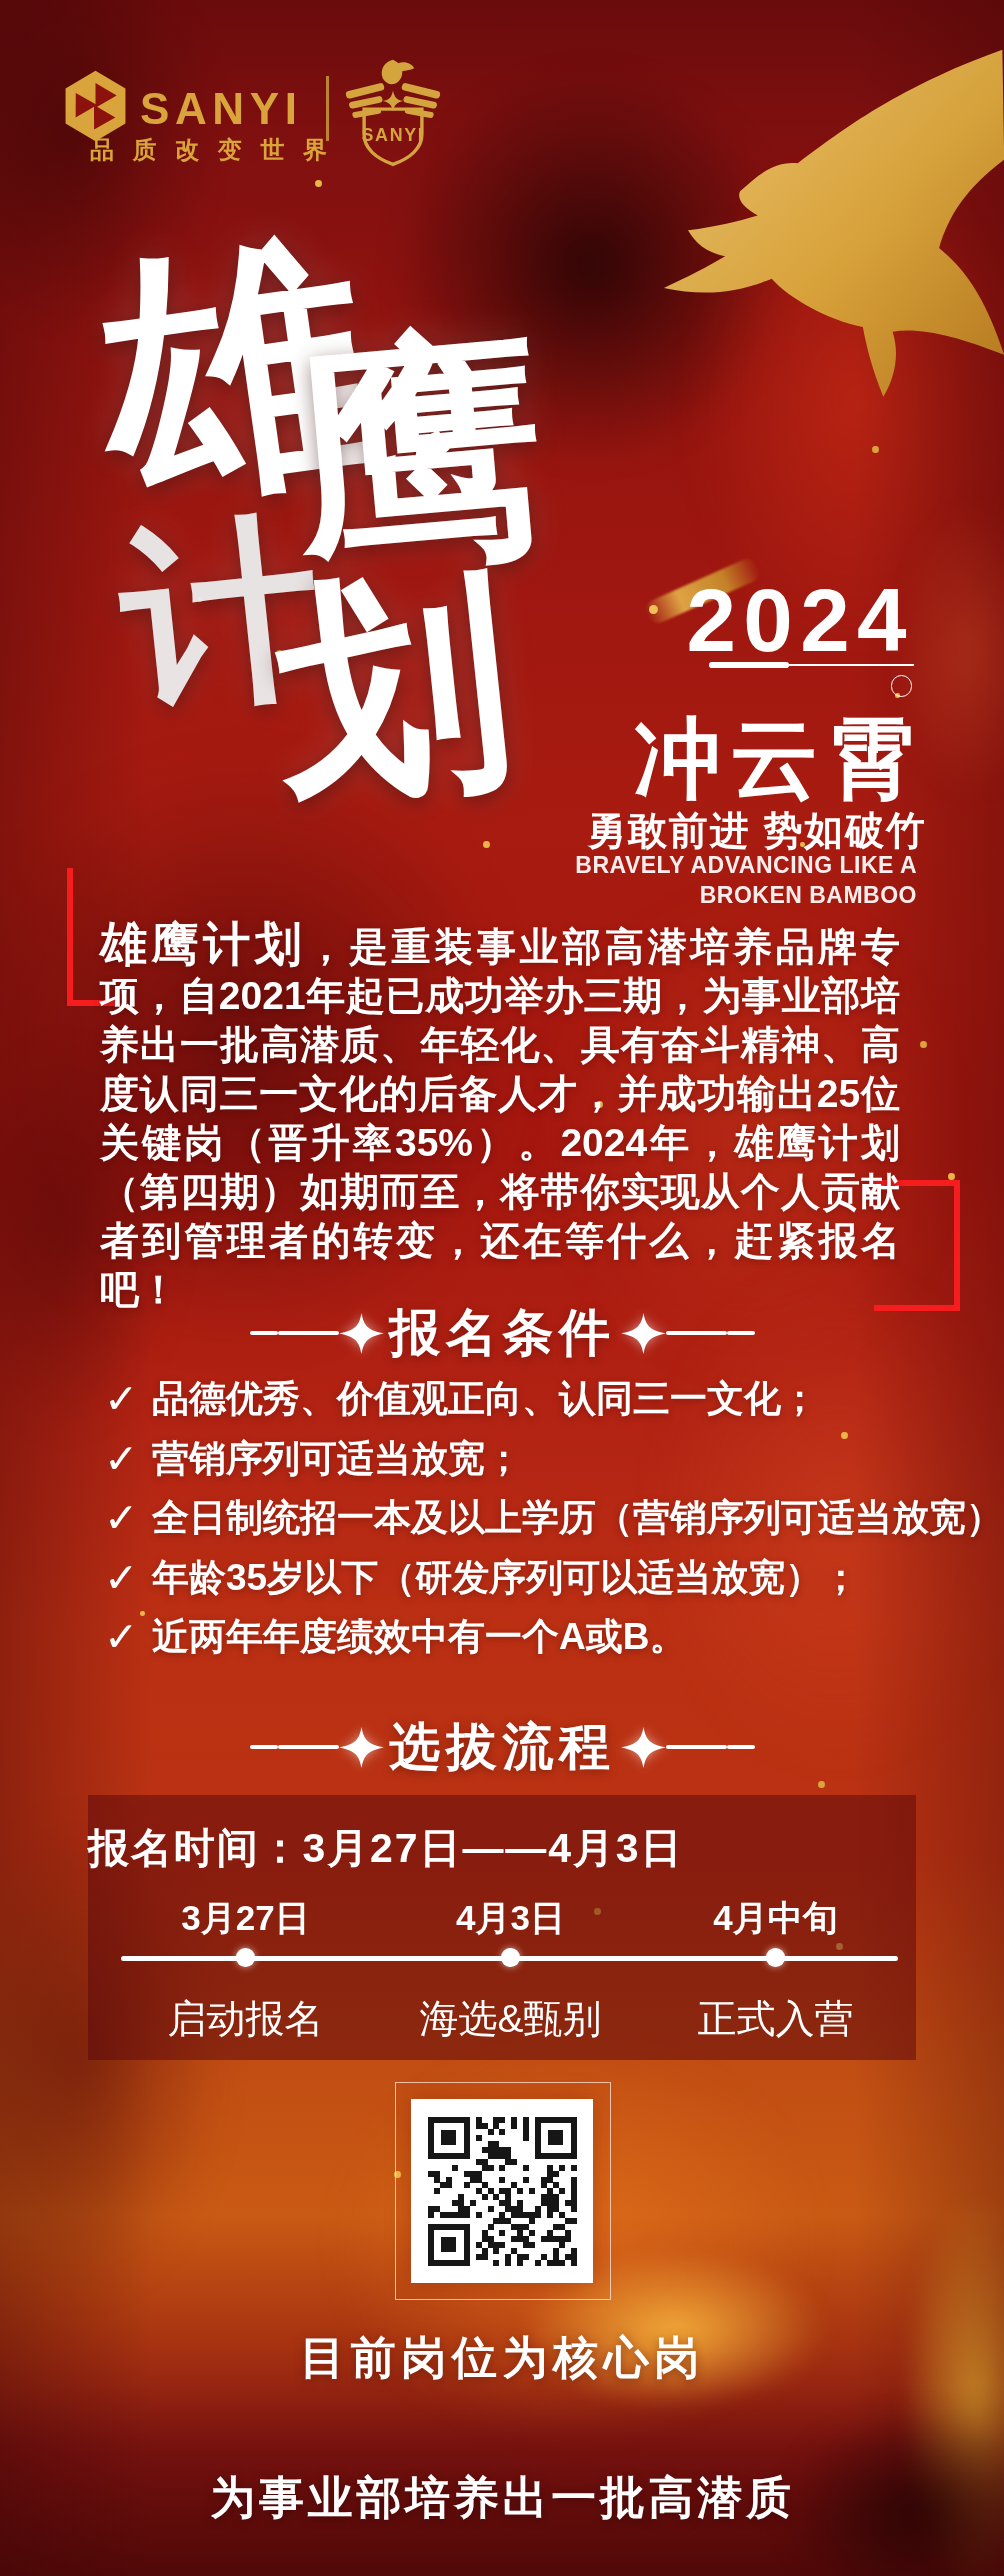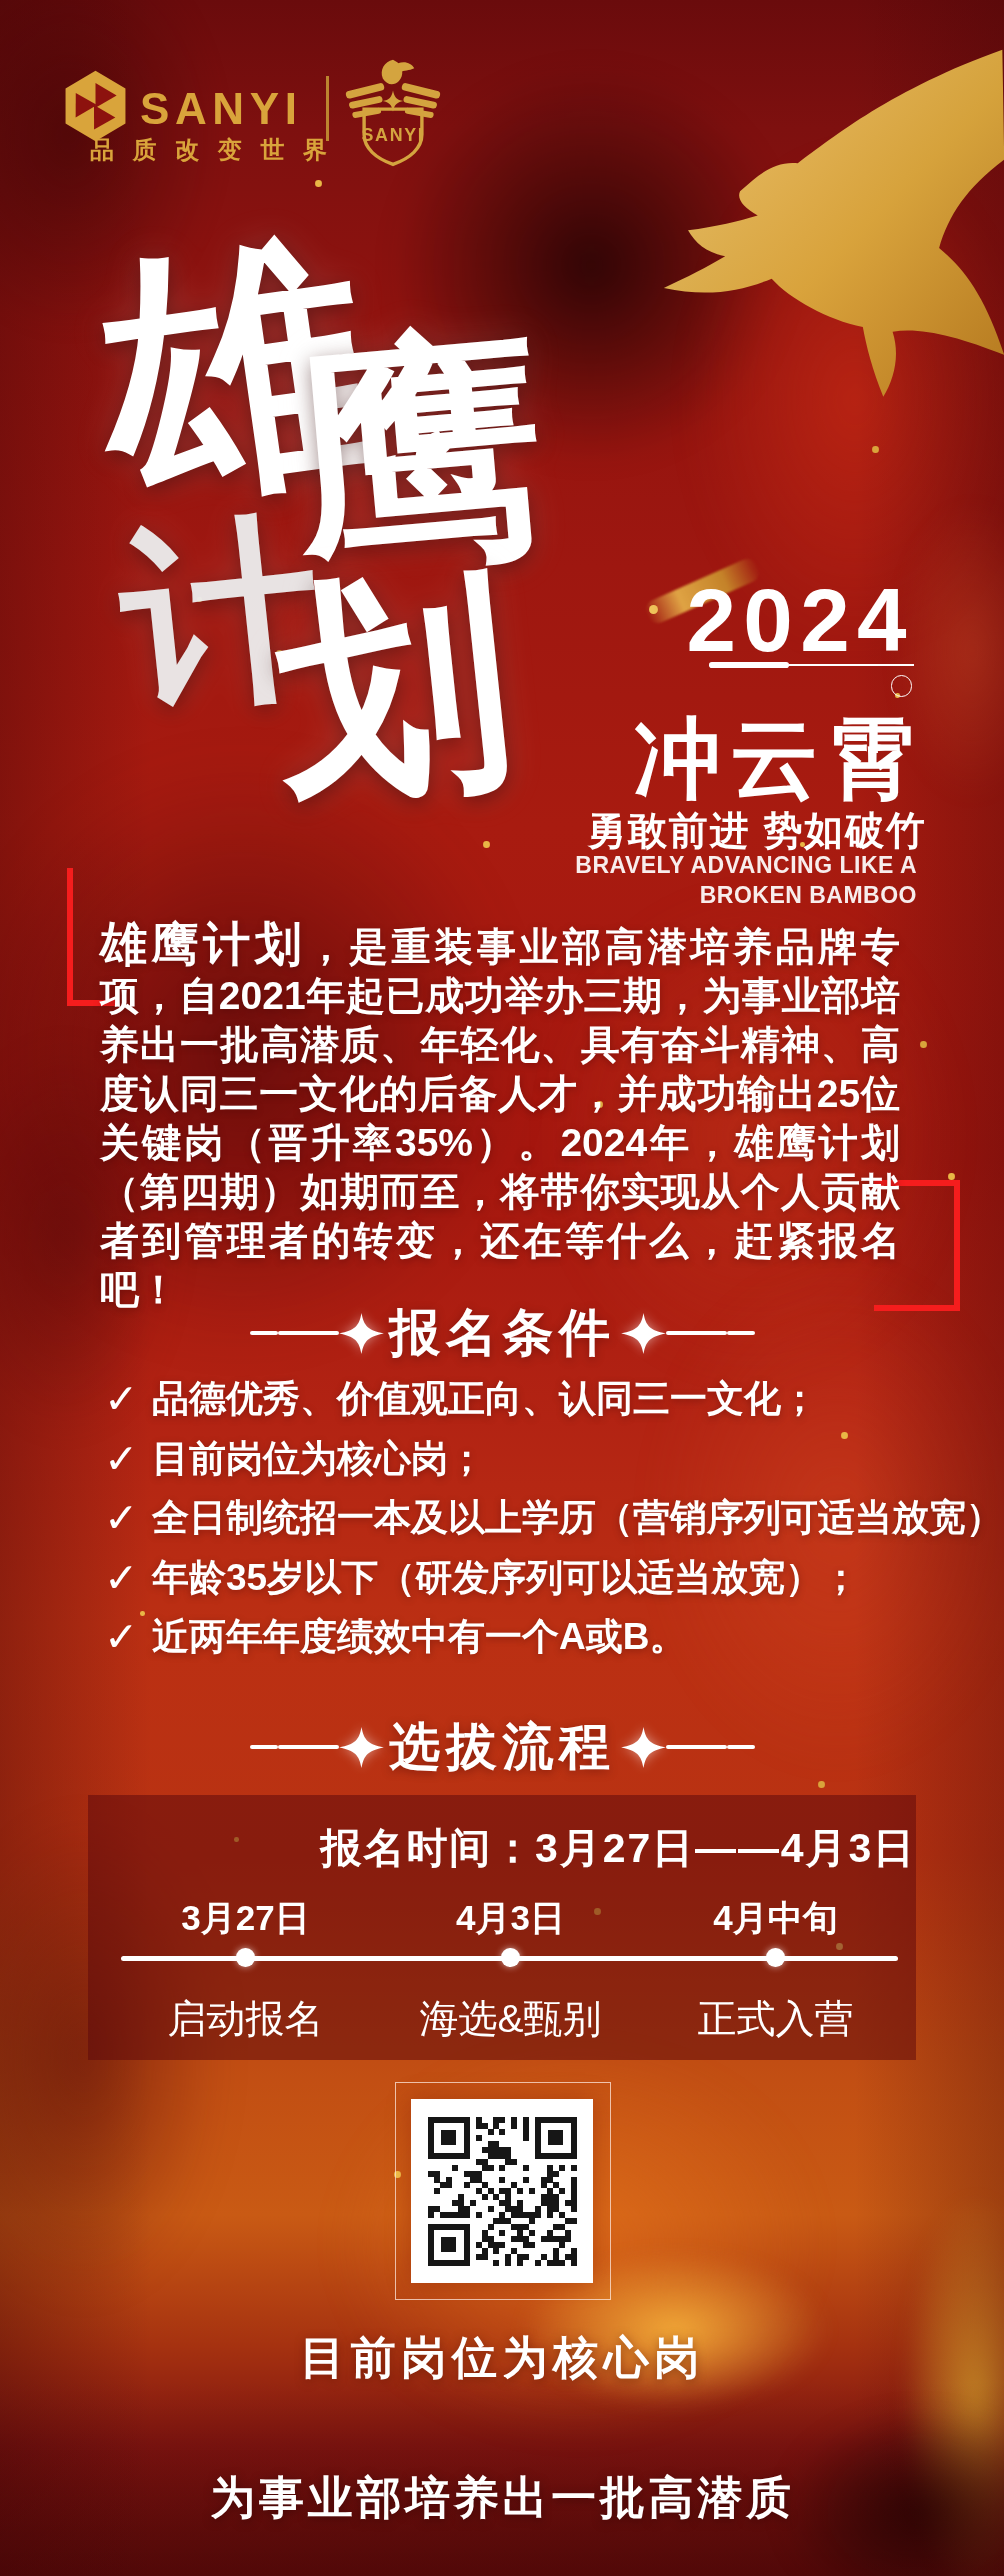--- a/index.html
+++ b/index.html
@@ -71,21 +71,21 @@
   .sec .title{font-size:51px;font-weight:bold;letter-spacing:5.6px;margin:0 5.6px;text-shadow:0 1.9px 9.3px rgba(60,0,0,.4);}
   .sec svg{filter:drop-shadow(0 0 5.6px rgba(255,255,255,.5));}
   .sec1{top:1296px;} .sec2{top:1710px;}
   
   .checklist{left:104px;top:1379px;width:819px;}
   .check-row{display:flex;align-items:flex-start;margin-bottom:19.5px;height:40px;}
   .check-mark{width:48px;font-size:41px;font-weight:bold;line-height:40px;flex:0 0 48px;}
   .check-text{font-size:37px;font-weight:bold;line-height:40px;white-space:nowrap;text-shadow:0 1.9px 7.4px rgba(60,0,0,.35);}
   
   .panel{left:88px;top:1795px;width:828px;height:265px;background:rgba(92,8,12,.52);}
-  .signup{left:0;top:26px;width:828px;text-align:right;font-size:41px;font-weight:bold;letter-spacing:1.9px;}
+  .signup{left:0;top:26px;width:828px;text-align:left;font-size:41px;font-weight:bold;letter-spacing:1.9px;}
   .step-date{top:100px;width:205px;text-align:center;font-size:35px;font-weight:bold;white-space:nowrap;}
   .sd1{left:55px;} .sd2{left:320px;} .sd3{left:585px;}
   .tline{left:33px;top:161px;width:777px;height:4.7px;background:#fff;border-radius:2.8px;}
   .tdot{top:153px;width:18.6px;height:18.6px;border-radius:50%;background:#fff;box-shadow:0 0 7.4px rgba(255,255,255,.6);}
   .td1{left:148px;} .td2{left:413px;} .td3{left:678px;}
   .step-label{top:197px;width:205px;text-align:center;font-size:39px;font-weight:normal;white-space:nowrap;}
   .sl1{left:55px;} .sl2{320px;left:320px;} .sl3{left:585px;}
   
   .qr-outline{left:395px;top:2082px;width:214px;height:216px;border:1.9px solid rgba(255,235,225,.75);}
   .qr-box{left:411px;top:2099px;width:182px;height:184px;background:#fff;box-shadow:0 0 22px rgba(120,20,0,.35);}
@@ -209,21 +209,21 @@
     <span class="dash d-s"></span>
   </div>
 
   <div class="abs checklist">
     <div class="check-row">
       <span class="check-mark">✓</span>
       <span class="check-text">品德优秀、价值观正向、认同三一文化；</span>
     </div>
     <div class="check-row">
       <span class="check-mark">✓</span>
-      <span class="check-text">目前岗位为核心岗；</span>
+      <span class="check-text">营销序列可适当放宽；</span>
     </div>
     <div class="check-row">
       <span class="check-mark">✓</span>
       <span class="check-text">全日制统招一本及以上学历（营销序列可适当放宽）；</span>
     </div>
     <div class="check-row">
       <span class="check-mark">✓</span>
       <span class="check-text">年龄35岁以下（研发序列可以适当放宽）；</span>
     </div>
     <div class="check-row">

